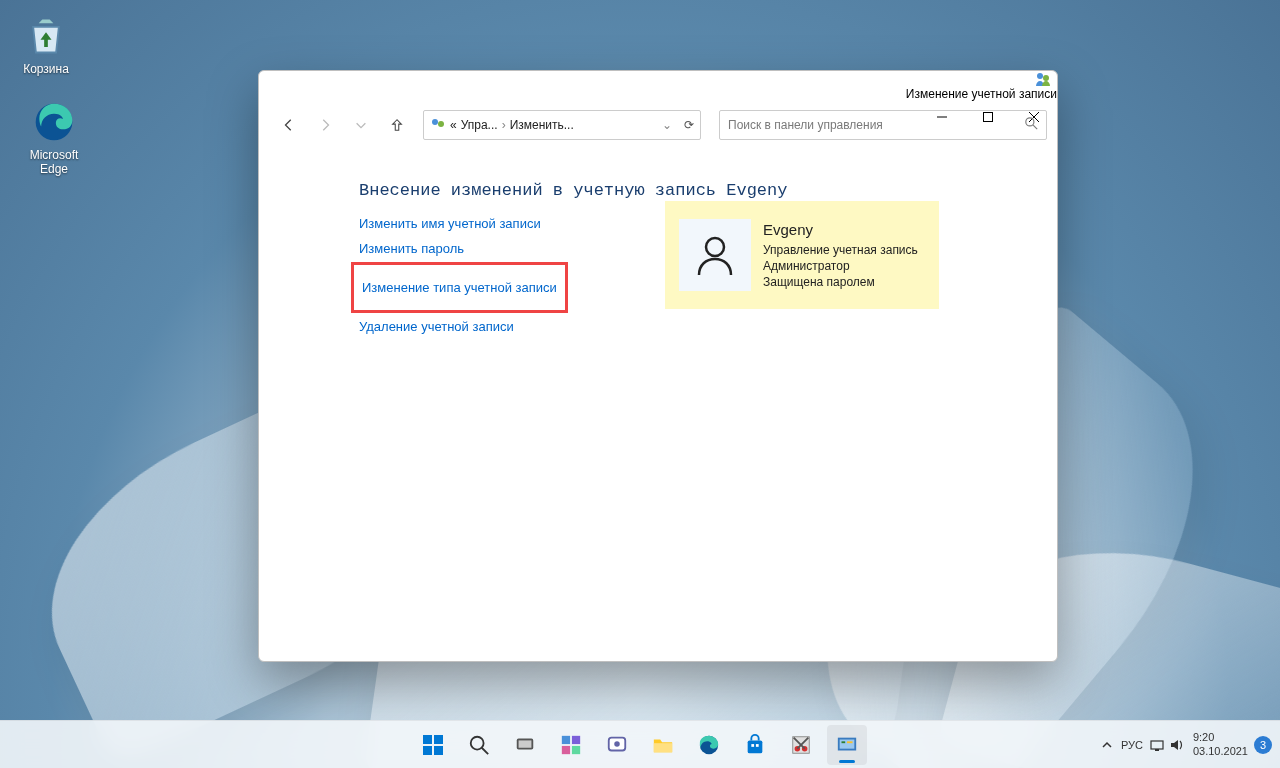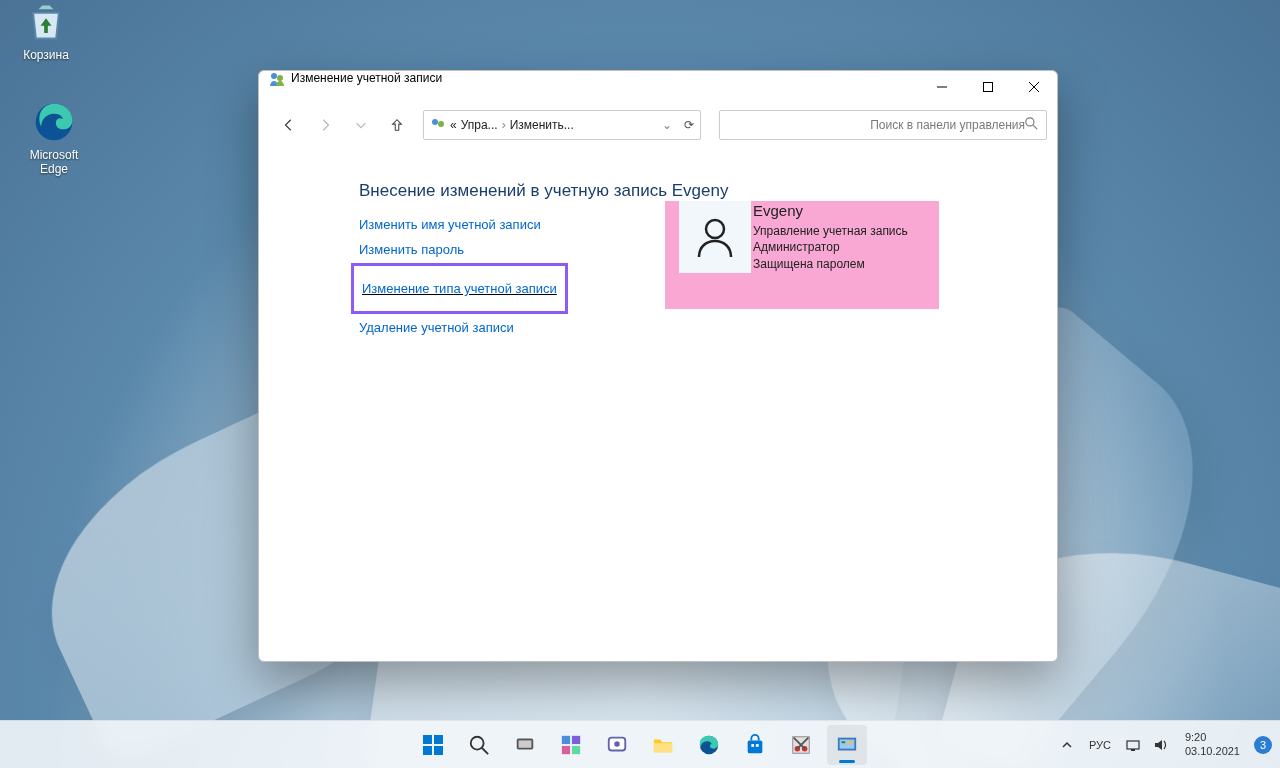--- a/index.html
+++ b/index.html
@@ -24,21 +24,21 @@
   .desktop-icon .ic { width: 44px; height: 44px; margin: 0 auto 4px; }
   .desktop-icon .lbl { font-size: 12px; color: #fff; text-shadow: 0 1px 2px rgba(0,0,0,0.6); }
 
   
   .window {
     position: absolute; left: 258px; top: 70px; width: 800px; height: 592px;
     background: #fff; border: 1px solid #bfbfbf; border-radius: 6px;
     box-shadow: 0 20px 50px rgba(0,0,0,0.35);
     display: flex; flex-direction: column;
   }
-  .titlebar { height: 32px; display: flex; align-items: flex-start; padding-left: 10px; }
+  .titlebar { height: 32px; display: flex; align-items: flex-end; padding-left: 10px; flex-direction: column; }
   .titlebar .ticon { width: 16px; height: 16px; margin-right: 6px; }
   .titlebar .ttitle { font-size: 12px; color: #000; flex: 1; }
   .winbtns { display: flex; }
   .winbtn { width: 46px; height: 32px; display: flex; align-items: center; justify-content: center; cursor: pointer; }
   .winbtn svg { width: 10px; height: 10px; }
 
   .navbar { height: 44px; display: flex; align-items: center; padding: 0 10px 0 14px; gap: 4px; }
   .navbtn { width: 32px; height: 32px; display: flex; align-items: center; justify-content: center; color: #666; cursor: pointer; border-radius: 3px; }
   .navbtn.dis { color: #b8b8b8; cursor: default; }
   .navbtn svg { width: 14px; height: 14px; }
@@ -49,32 +49,32 @@
   }
   .addrbar .bicon { width: 16px; height: 16px; }
   .addrbar .crumb { white-space: nowrap; }
   .addrbar .sep { color: #888; }
   .addrbar .flex { flex: 1; }
 
   .searchbar {
     margin-left: 14px; flex: 1; height: 30px; border: 1px solid #ccc; border-radius: 2px;
     display: flex; align-items: center; padding: 0 8px; color: #7a7a7a; font-size: 12px;
   }
-  .searchbar .sph { flex: 1; text-align: right; }
+  .searchbar .sph { flex: 1; }
 
   .content { flex: 1; padding: 34px 40px 0 100px; }
-  .heading { font-size: 17px; color: #1a3e6e; margin-bottom: 16px; }
+  .heading { font-size: 17px; color: #1a3e6e; margin-bottom: 16px; font-family: Liberation Mono, monospace; }
   .links { display: flex; flex-direction: column; gap: 10px; font-size: 13px; }
   .links a { color: #0066cc; text-decoration: none; cursor: pointer; }
-  .hlbox { display: inline-block; border: 3px solid #8b5cf6; padding: 16px 8px; margin: -4px -8px; text-decoration: underline; }
+  .hlbox { display: inline-block; border: 3px solid #ef4444; padding: 16px 8px; margin: -4px -8px; }
   .links .hl-wrap { line-height: 1; }
 
   .usercard {
     position: absolute; left: 406px; top: 130px; width: 274px; height: 108px;
-    background: #f9a8d4; display: flex; padding: 0 14px; gap: 2px;
+    background: #fef9c3; display: flex; align-items: center; padding: 0 14px; gap: 12px;
   }
   .usercard .avatar {
     width: 72px; height: 72px; background: #f2f7fc;
     display: flex; align-items: center; justify-content: center;
   }
   .usercard .avatar svg { width: 48px; height: 48px; }
   .usercard .info { font-size: 12px; color: #222; line-height: 1.35; }
   .usercard .info .uname { font-size: 15px; margin-bottom: 2px; }
 
   
@@ -82,36 +82,36 @@
     position: absolute; left: 0; bottom: 0; width: 100%; height: 48px;
     background: rgba(242,246,250,0.9); backdrop-filter: blur(10px);
     border-top: 1px solid rgba(0,0,0,0.06);
     display: flex; align-items: center;
   }
   .tb-center { position: absolute; left: 50%; transform: translateX(-50%); display: flex; gap: 6px; }
   .tb-icon { width: 40px; height: 40px; display: flex; align-items: center; justify-content: center; border-radius: 4px; cursor: pointer; }
   .tb-icon.active { background: rgba(0,0,0,0.06); position:relative; }
   .tb-icon.active::after { content:""; position:absolute; bottom:2px; left:50%; transform:translateX(-50%); width:16px; height:3px; background:#0078d4; border-radius:2px; }
 
-  .tb-right { position: absolute; right: 8px; display: flex; align-items: center; gap: 8px; height: 100%; }
+  .tb-right { position: absolute; right: 8px; display: flex; align-items: center; gap: 0; height: 100%; }
   .tray-ic { width: 20px; height: 20px; display:flex; align-items:center; justify-content:center; color:#333; cursor:pointer; }
   .lang { font-size: 11px; color:#333; cursor:pointer; padding:0 4px; }
   .clock { font-size: 11px; color:#333; text-align:left; line-height:1.25; padding:0 6px; cursor:pointer; }
   .notif-badge { width:18px; height:18px; background:#2b7cd3; color:#fff; border-radius:50%; font-size:11px; display:flex; align-items:center; justify-content:center; cursor:pointer; }
 </style>
 </head>
 <body>
 
 <div class="desktop">
   <div class="petal p1"></div>
   <div class="petal p2"></div>
   <div class="petal p3"></div>
   <div class="petal p4"></div>
 
-  <div class="desktop-icon" style="left:8px; top:0;">
+  <div class="desktop-icon" style="left:8px; top:14px;">
     <div class="ic">
       <svg viewBox="0 0 48 48">
           <path fill="#d7e8f4" stroke="#5a88ab" stroke-width="2" d="M10 14h28l-3 28H13z"></path>
           <path fill="#9cc" d="M16 10l4-4h8l4 4z"></path>
           <path fill="#2e7d32" d="M24 20l6 8h-4v8h-4v-8h-4z"></path>
         </svg>
     </div>
     <div class="lbl">Корзина</div>
   </div>
 

